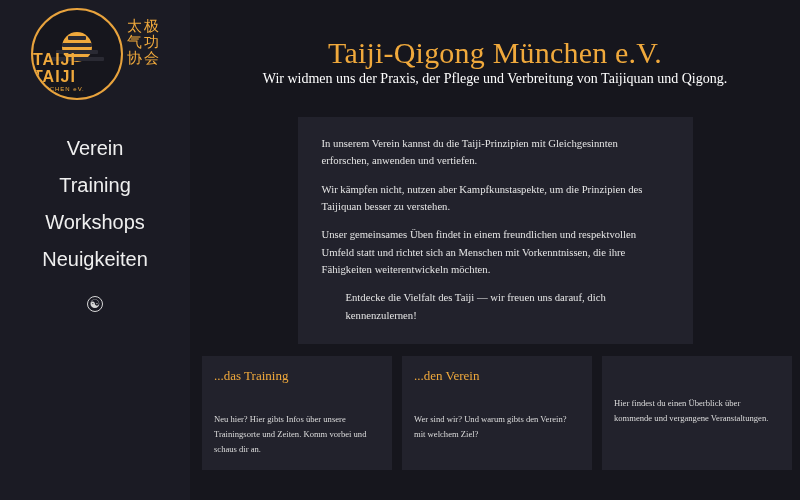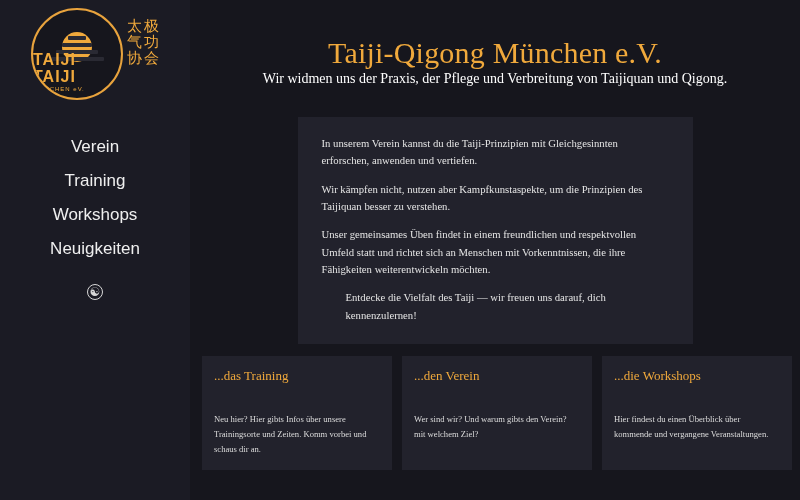--- a/index.html
+++ b/index.html
@@ -86,21 +86,21 @@
     padding-top: 10px;
   }
   .nav {
     margin-top: 30px;
     width: 100%;
     text-align: center;
   }
   .nav-item {
     display: block;
     color: #efefef;
-    font-size: 17px;
+    font-size: 20px;
     padding: 7px 0;
     cursor: pointer;
   }
   .taiji-icon {
     margin-top: 18px;
     width: 16px; height: 16px;
     border-radius: 50%;
     border: 1px solid #d7d7d7;
     color: #d7d7d7;
     font-size: 12px;
@@ -230,19 +230,18 @@
     <div class="cards">
       <div class="card">
         <div class="card-title">...das Training</div>
         <div class="card-text">Neu hier? Hier gibts Infos über unsere Trainingsorte und Zeiten. Komm vorbei und schaus dir an.</div>
       </div>
       <div class="card">
         <div class="card-title">...den Verein</div>
         <div class="card-text">Wer sind wir? Und warum gibts den Verein? mit welchem Ziel?</div>
       </div>
       <div class="card">
-        <div class="card-title">...die Workshops</div>
         <div class="card-text">Hier findest du einen Überblick über kommende und vergangene Veranstaltungen.</div>
       </div>
     </div>
 
   </div>
 </div>
 
 </body></html>

